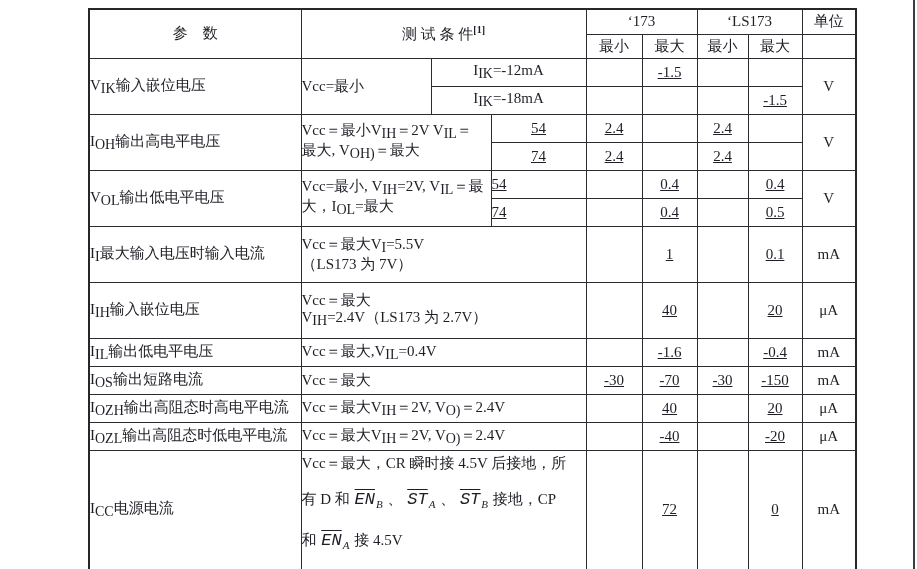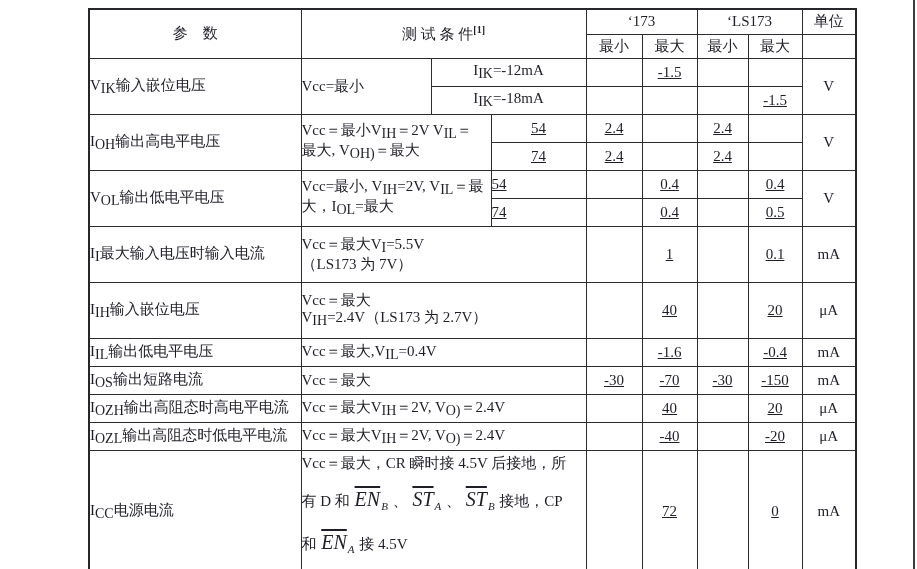--- a/index.html
+++ b/index.html
@@ -21,21 +21,21 @@
   .val { font-size:14px;text-decoration:underline; }
   .vtop { vertical-align:top; padding-top:4px; }
   .unit-top { vertical-align:top; padding-top:5px; }
   .cond-line { line-height:17px; white-space:nowrap; }
   .icc-cond { padding-top:7px; }
   .icc-line { line-height:25px; margin-bottom:11px; white-space:nowrap; }
   .param-cell { white-space:nowrap; }
   .hdr { font-size:15px; }
   .seg-sub { font-size:14px; vertical-align:-3px; letter-spacing:0; }
   .seg-sup { font-size:10px; vertical-align:6px; font-weight:bold; }
-  .seg-over { font-style:italic; font-size:20px; text-decoration:overline; padding:0 1px; }
+  .seg-over { font-style:italic; font-size:17px; text-decoration:overline; padding:0 1px;font-family:Liberation Mono, monospace; }
   .seg-oversub { font-style:italic; font-size:11px; vertical-align:-4px; padding-right:1px; }
   .edge-line { position:absolute; left:913px; top:0; width:2px; height:569px; background:#3c3c40; }
 </style>
 </head>
 <body>
 
 <table class="spec-table">
   <colgroup>
     <col style="width:212px">
       <col style="width:130px">

